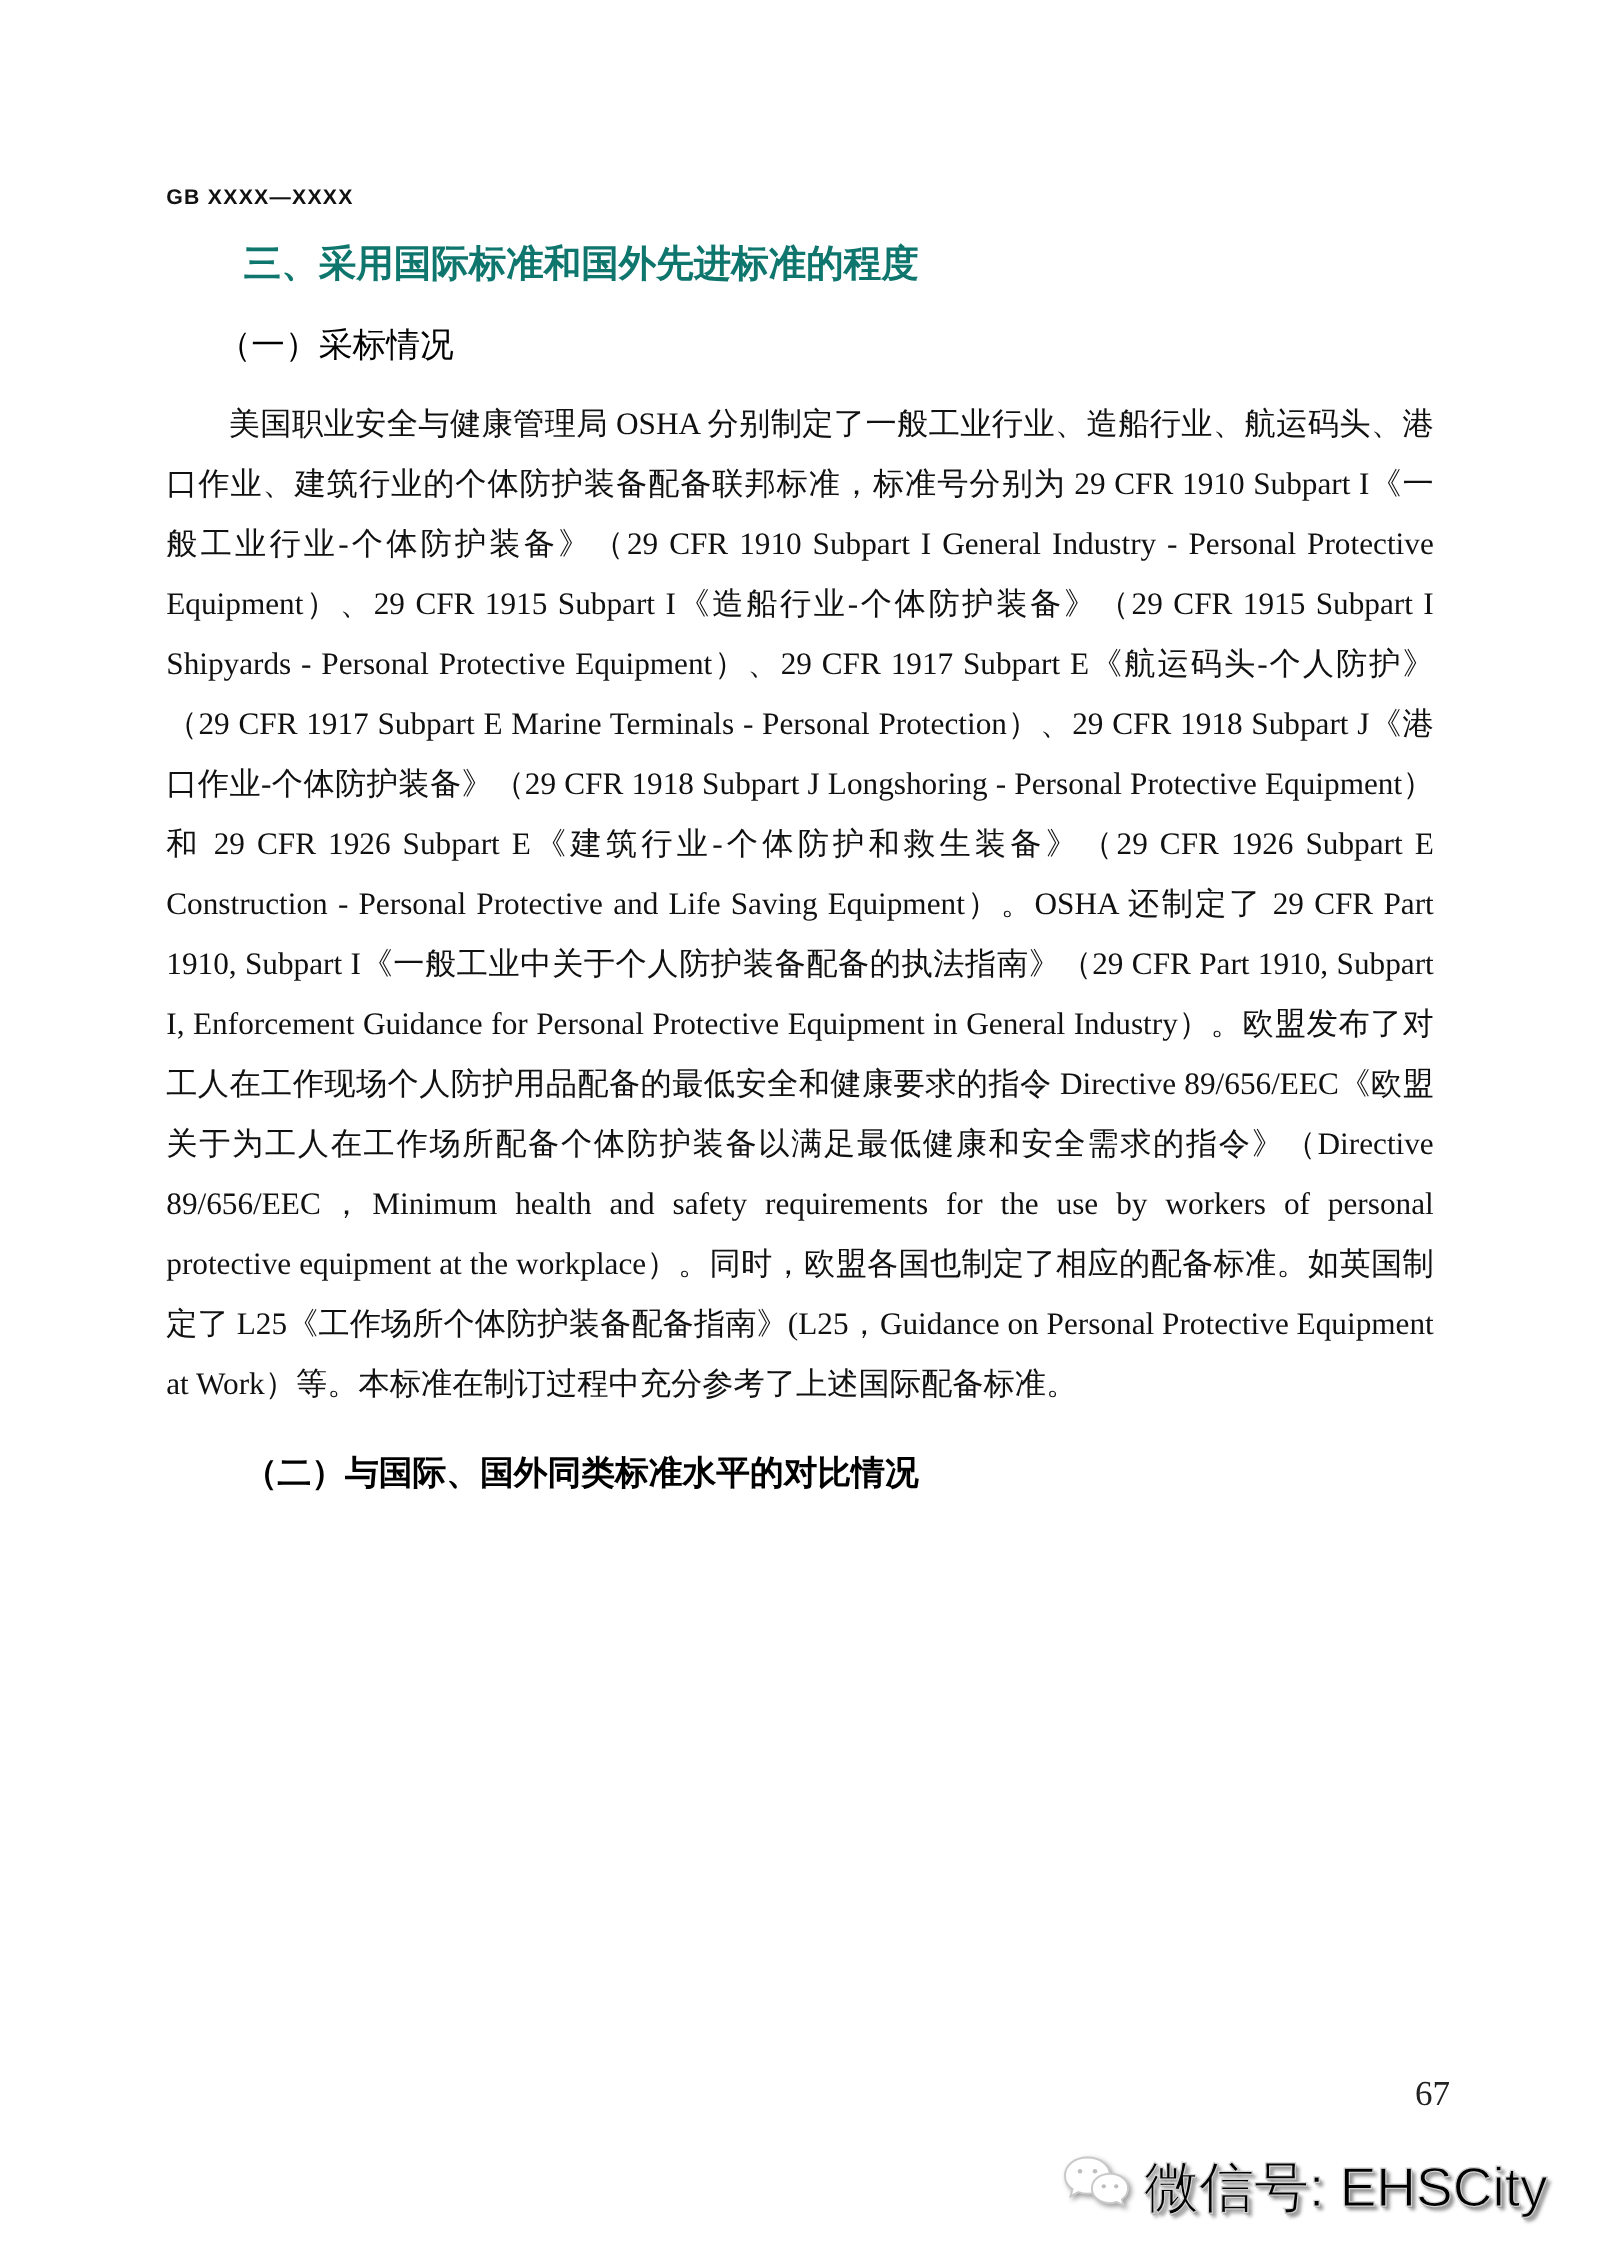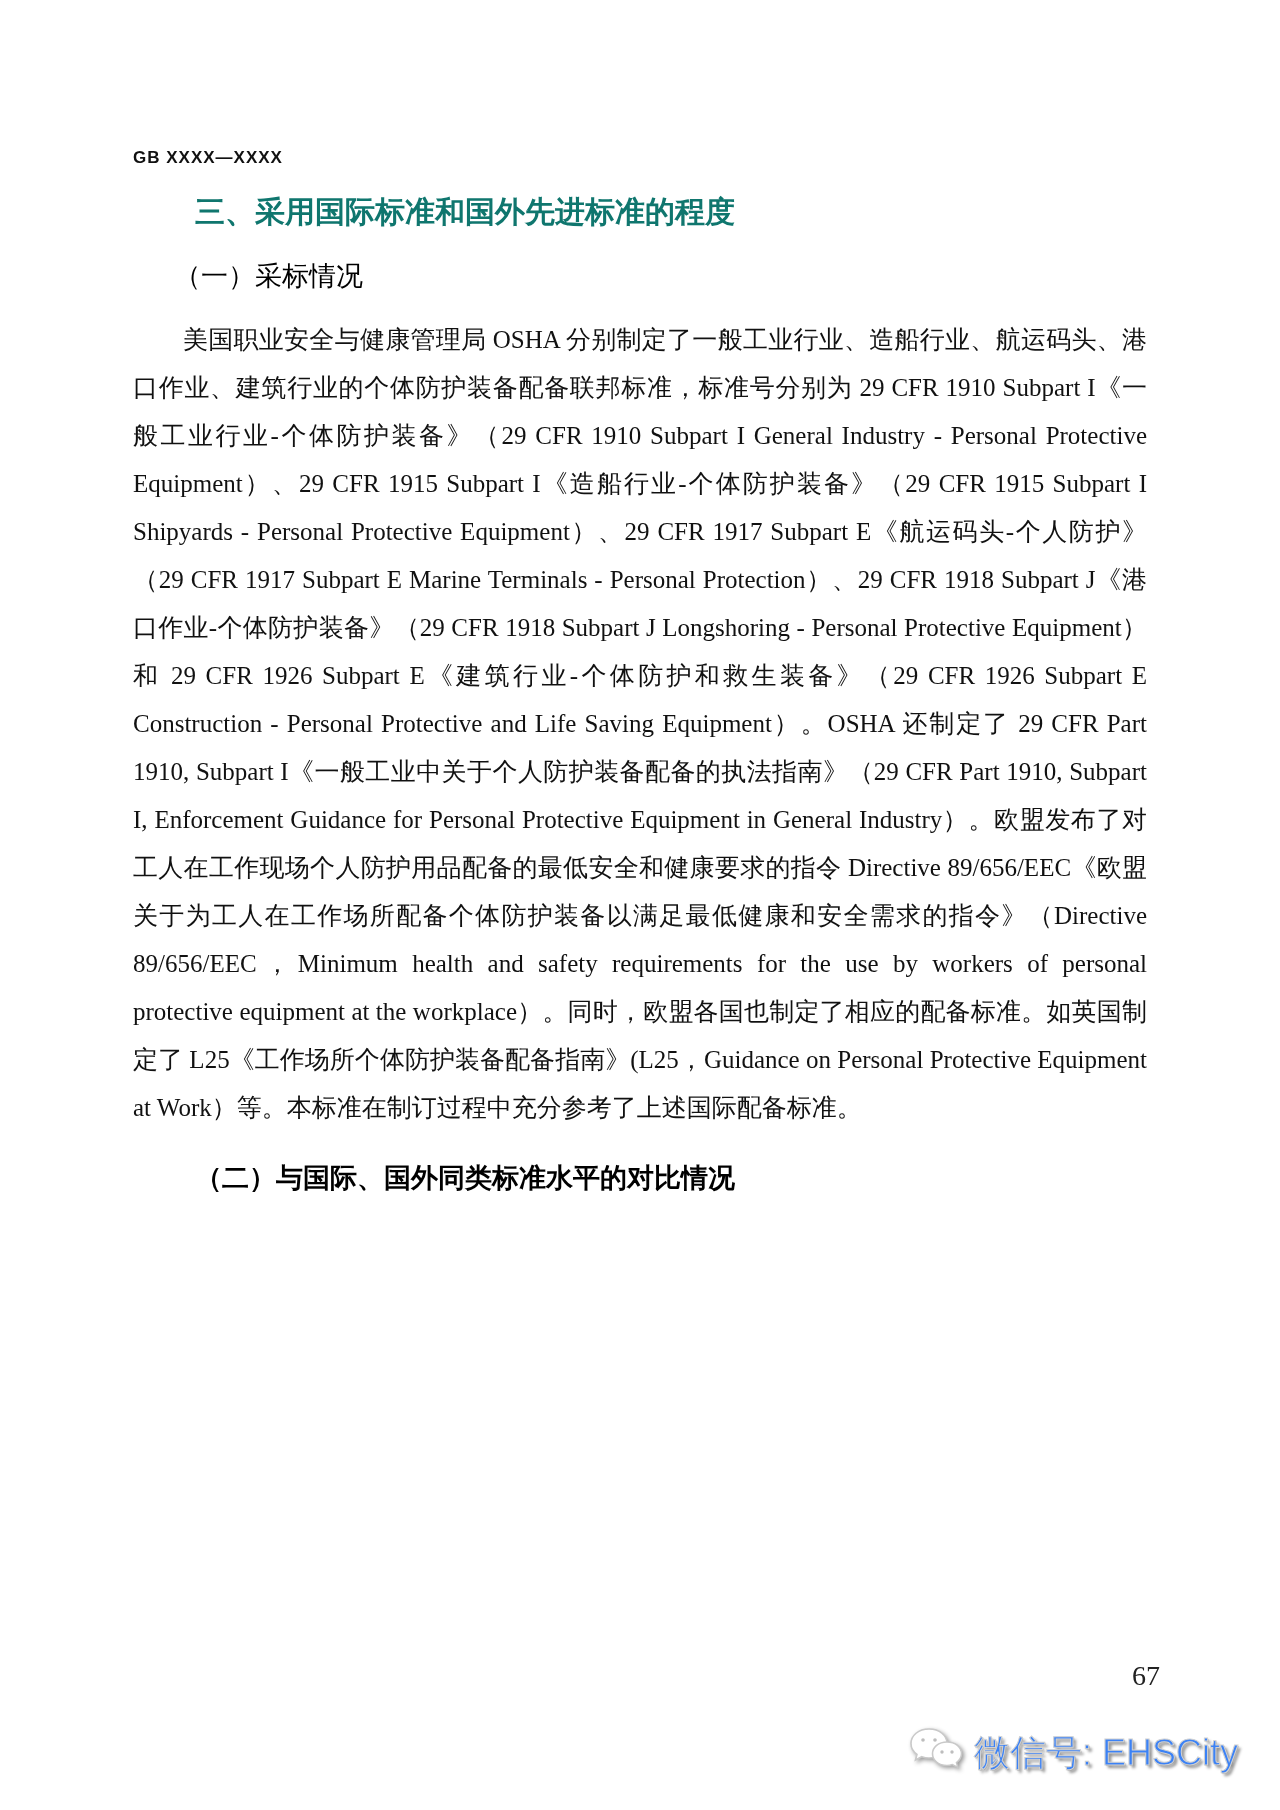--- a/index.html
+++ b/index.html
@@ -69,22 +69,22 @@
   .watermark {
     position: absolute;
     right: 42px;
     bottom: 30px;
     display: flex;
     align-items: center;
     gap: 10px;
   }
   .watermark-text {
     font-family: "Liberation Sans", "DejaVu Sans", sans-serif;
-    font-size: 36px;
-    color: #3b82f6;
+    font-size: 44px;
+    color: #000000;
     -webkit-text-stroke: 1px #d2d2d2;
     text-shadow: 3px 3px 3px #8f8f8f, 1px 1px 1px #b5b5b5;
     white-space: nowrap;
   }
   .wechat-icon-svg {
     filter: drop-shadow(2px 2px 2px #9a9a9a);
   }
 </style>
 </head>
 <body>

